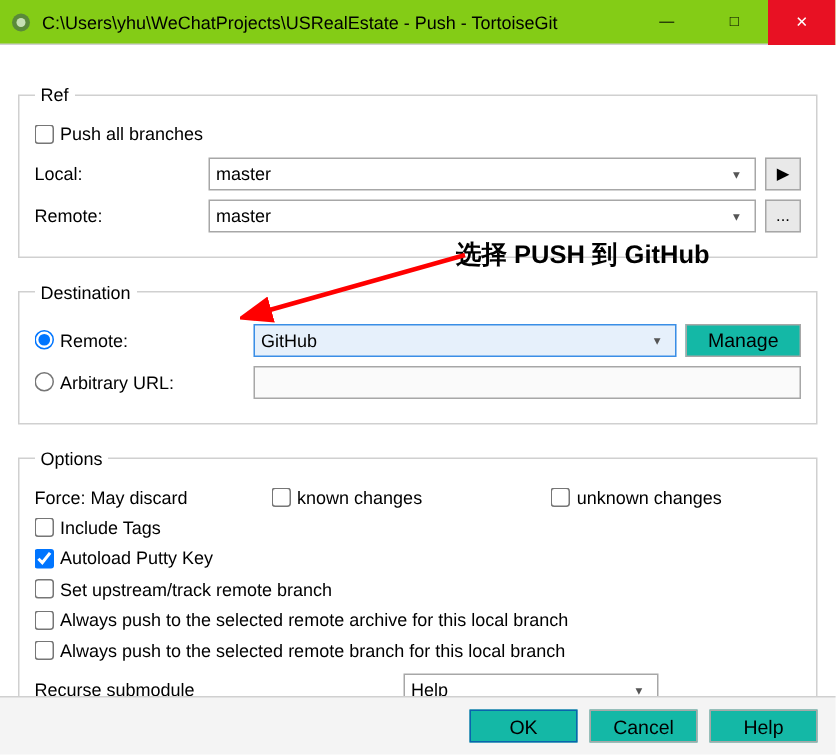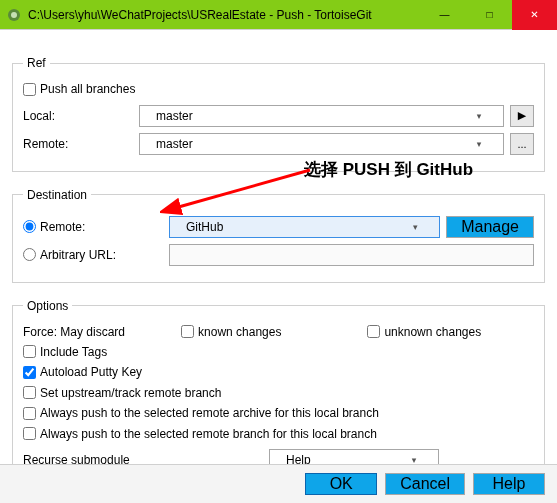--- a/index.html
+++ b/index.html
@@ -52,42 +52,42 @@
     gap: 6px;
   }
   .lbl { width: 110px; }
   .combo {
     flex: 1;
     height: 22px;
     border: 1px solid #a7a7a7;
     background: #fff;
     display: flex;
     align-items: center;
-    padding: 0 16px;
+    padding: 0 4px;
     position: relative;
   }
   .combo.hl { background:#e6f0fb; border-color:#3a8ee6; }
   .combo .arrow {
     margin-left: auto;
     width: 16px; text-align:center; font-size:9px; color:#555;
   }
   .sqbtn {
     width: 24px; height: 22px;
     border: 1px solid #a7a7a7;
     background: #e9e9e9;
     display:flex; align-items:center; justify-content:center;
     font-size: 11px;
   }
   .btn {
     height: 22px;
     border: 1px solid #a7a7a7;
-    background: #0ea5e9;
+    background: #14b8a6;
     padding: 0 14px;
     display:inline-flex; align-items:center; justify-content:center;
-    font-size: 16px;
+    font-size: 13px;
     min-width: 72px;
   }
   .btn.primary { border-color:#0a64ad; }
   input[type=checkbox], input[type=radio] {
     margin: 0 4px 0 0;
     vertical-align: middle;
   }
   label.inline { display:inline-flex; align-items:center; margin-right: 30px; }
   .textfield {
     flex:1; height:22px; border:1px solid #a7a7a7; background:#fafafa;

